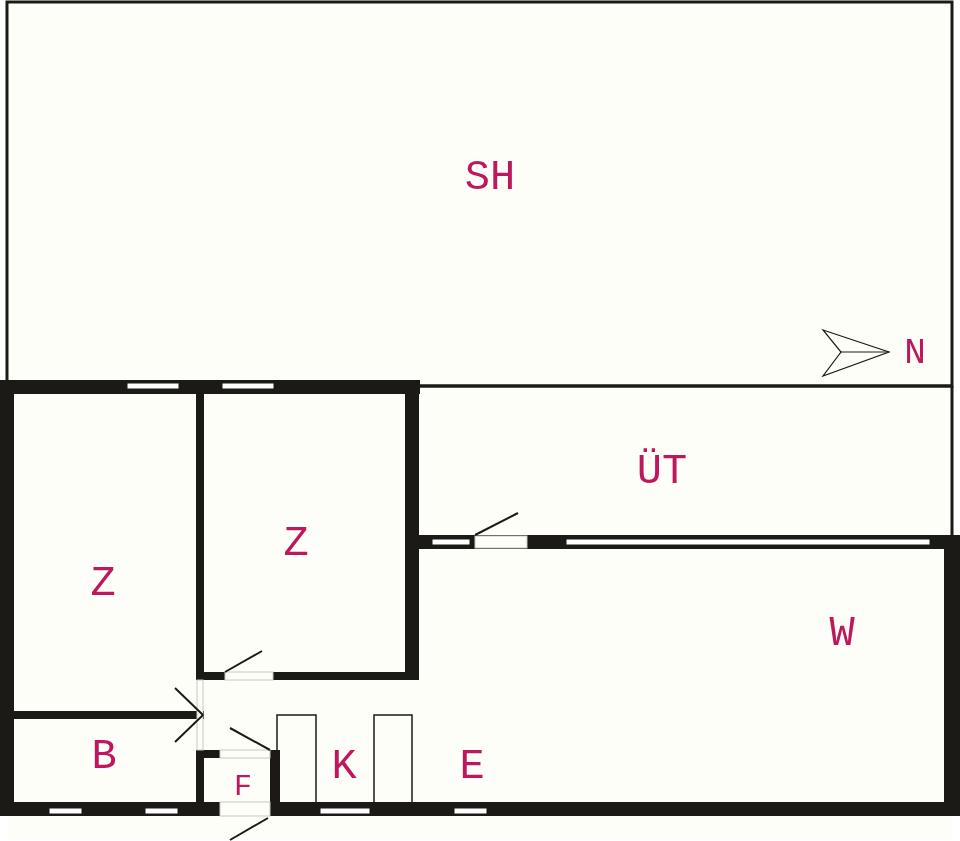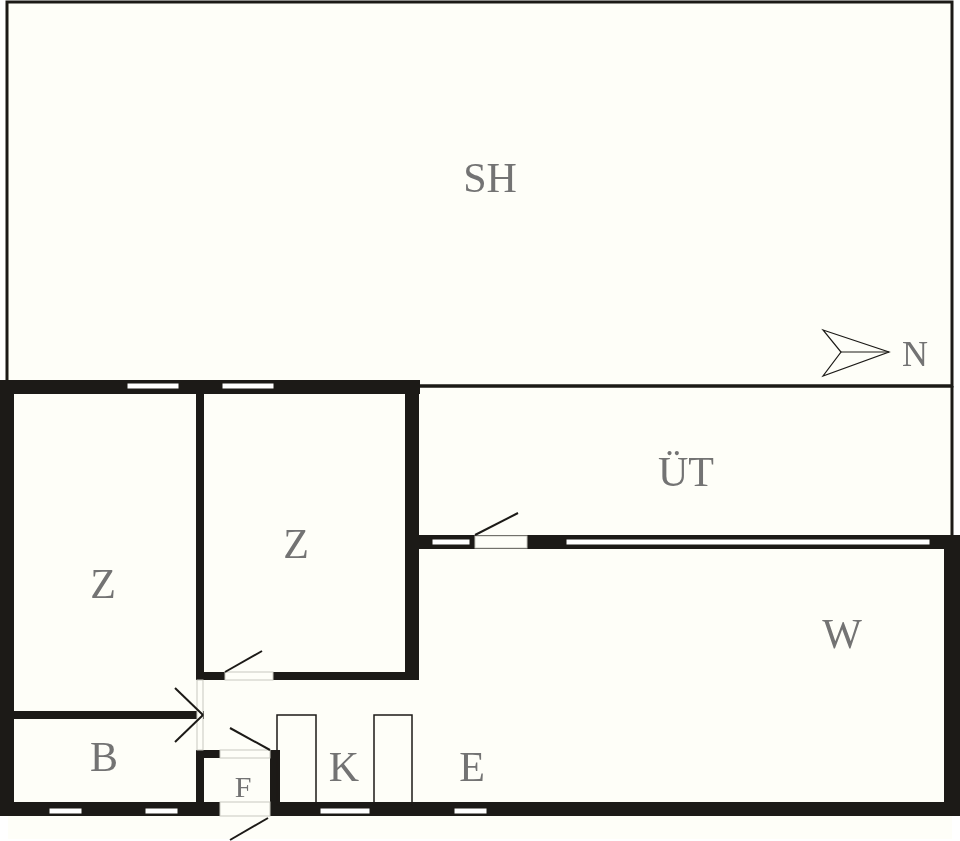--- a/index.html
+++ b/index.html
@@ -1,21 +1,21 @@
 <!DOCTYPE html>
 <html><head>
   <meta charset="utf-8">
   <style>
     html, body { margin: 0; padding: 0; background: #ffffff; }
     body { width: 960px; height: 841px; position: relative; overflow: hidden; }
     .plan { position: absolute; left: 0; top: 0; width: 960px; height: 841px; }
     .lbl {
       position: absolute;
-      font-family: Liberation Serif, serif;
-      color: #737373;
+      font-family: Liberation Mono, monospace;
+      color: #be185d;
       font-size: 42px;
       line-height: 1;
       transform: translate(-50%, -50%);
       white-space: nowrap;
     }
     .lbl.small { font-size: 30px; }
     .lbl.n { font-size: 36px; }
   </style>
 </head>
 <body>
@@ -92,21 +92,21 @@
     <rect x="374" y="715" width="38" height="90"></rect>
   </g>
 
   <g fill="none" stroke="#1c1a17" stroke-width="1.2">
     <polygon points="823,330 889,352 823,376 841,352"></polygon>
     <line x1="841" y1="352" x2="889" y2="352"></line>
   </g>
 </svg>
 
 <div class="lbl" style="left:490px; top:178px;">SH</div>
-<div class="lbl" style="left:686px; top:472px;text-align:right;">ÜT</div>
+<div class="lbl" style="left:662px; top:472px;text-align:right;">ÜT</div>
 <div class="lbl" style="left:103px; top:584px;">Z</div>
 <div class="lbl" style="left:296px; top:544px;">Z</div>
 <div class="lbl" style="left:842px; top:634px;">W</div>
 <div class="lbl" style="left:104px; top:757px;">B</div>
 <div class="lbl" style="left:344px; top:767px;">K</div>
 <div class="lbl" style="left:472px; top:767px;">E</div>
 <div class="lbl small" style="left:243px; top:787px;">F</div>
 <div class="lbl n" style="left:915px; top:354px;">N</div>
 
 </body></html>

